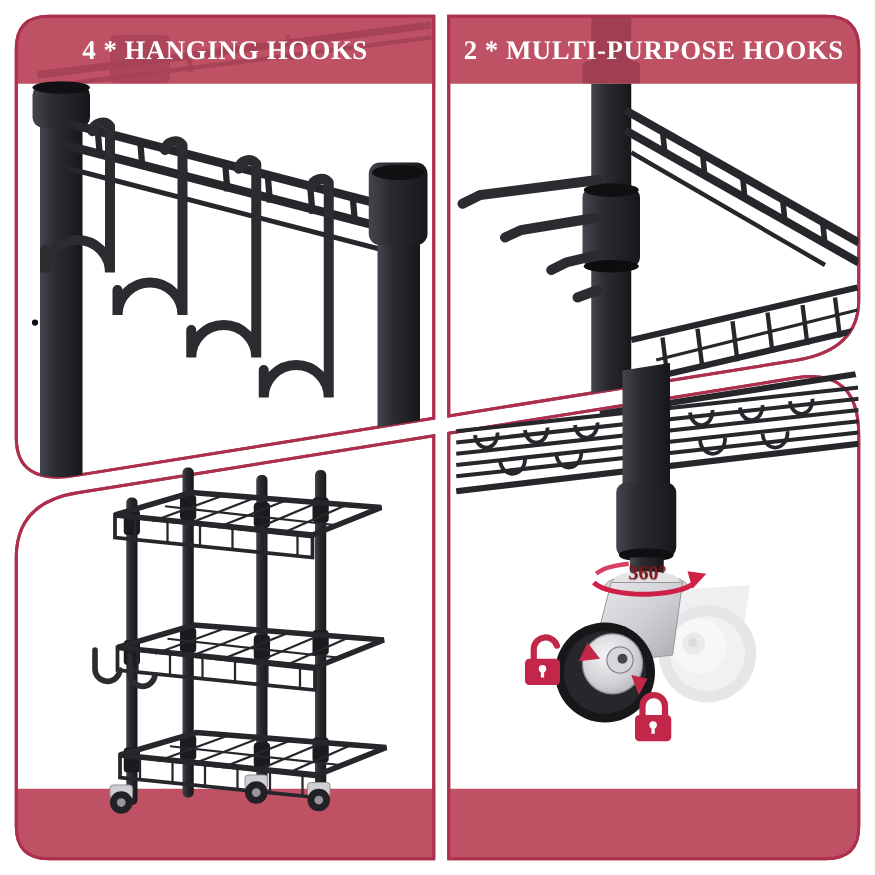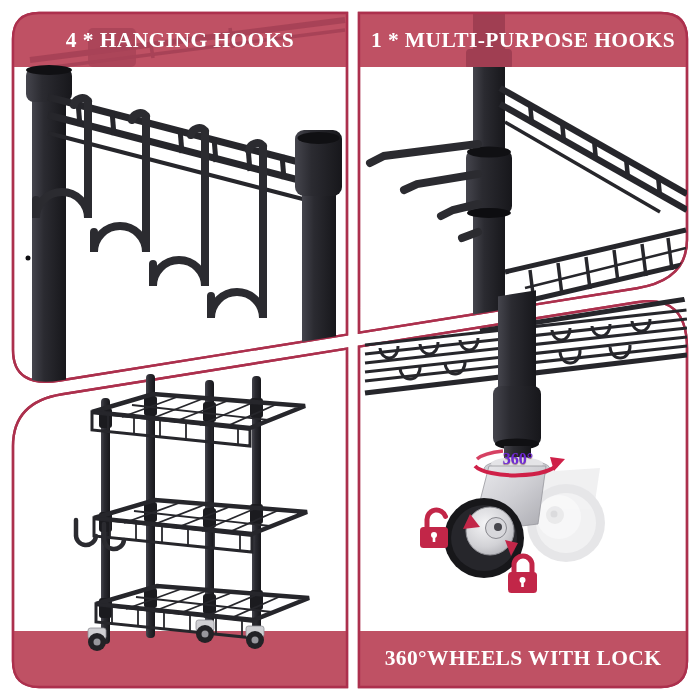--- a/index.html
+++ b/index.html
@@ -6,21 +6,21 @@
   .stage{position:relative;width:700px;height:700px;background:#ffffff;overflow:hidden;
          font-family:"Liberation Serif",serif;}
   .stage svg{position:absolute;left:0;top:0;}
   .title{position:absolute;text-align:center;color:#ffffff;font-weight:bold;
          font-size:21.5px;line-height:26px;letter-spacing:.4px;}
   .t-tl{left:13px;top:27px;width:334px;}
   .t-tr{left:359px;top:27px;width:328px;}
   .t-bl{left:13px;top:645px;width:334px;}
   .t-br{left:359px;top:645px;width:328px;}
   .rot-label{position:absolute;left:487px;top:450px;width:62px;text-align:center;
-             font-weight:bold;font-size:16px;color:#6d28d9;
+             font-weight:bold;font-size:16px;color:#7f1d1d;
              text-shadow:0 1px 1px rgba(80,0,16,.5);}
 </style>
 </head>
 <body>
 
 <div class="stage">
 <svg width="700" height="700" viewBox="0 0 700 700">
   <defs>
     <linearGradient id="poleG" x1="0" y1="0" x2="1" y2="0">
       <stop offset="0" stop-color="#45454d"></stop>
@@ -279,16 +279,15 @@
     <g>
       <path d="M 514 572 L 514 565 A 9 9 0 0 1 532 565 L 532 572" fill="none" stroke="#c22648" stroke-width="5" stroke-linecap="round"></path>
       <rect x="508" y="572" width="29" height="21" rx="3.5" fill="#c22648"></rect>
       <circle cx="522.5" cy="580" r="3" fill="#ffffff"></circle>
           <rect x="521.2" y="581" width="2.6" height="6" fill="#ffffff"></rect>
     </g>
   </g>
 </svg>
 
 <div class="title t-tl">4 * HANGING HOOKS</div>
-<div class="title t-tr">1 * MULTI-PURPOSE HOOKS</div>
-<div class="title t-br">360°WHEELS WITH LOCK</div>
+<div class="title t-tr">2 * MULTI-PURPOSE HOOKS</div>
 <div class="rot-label">360°</div>
 </div>
 
 </body></html>

